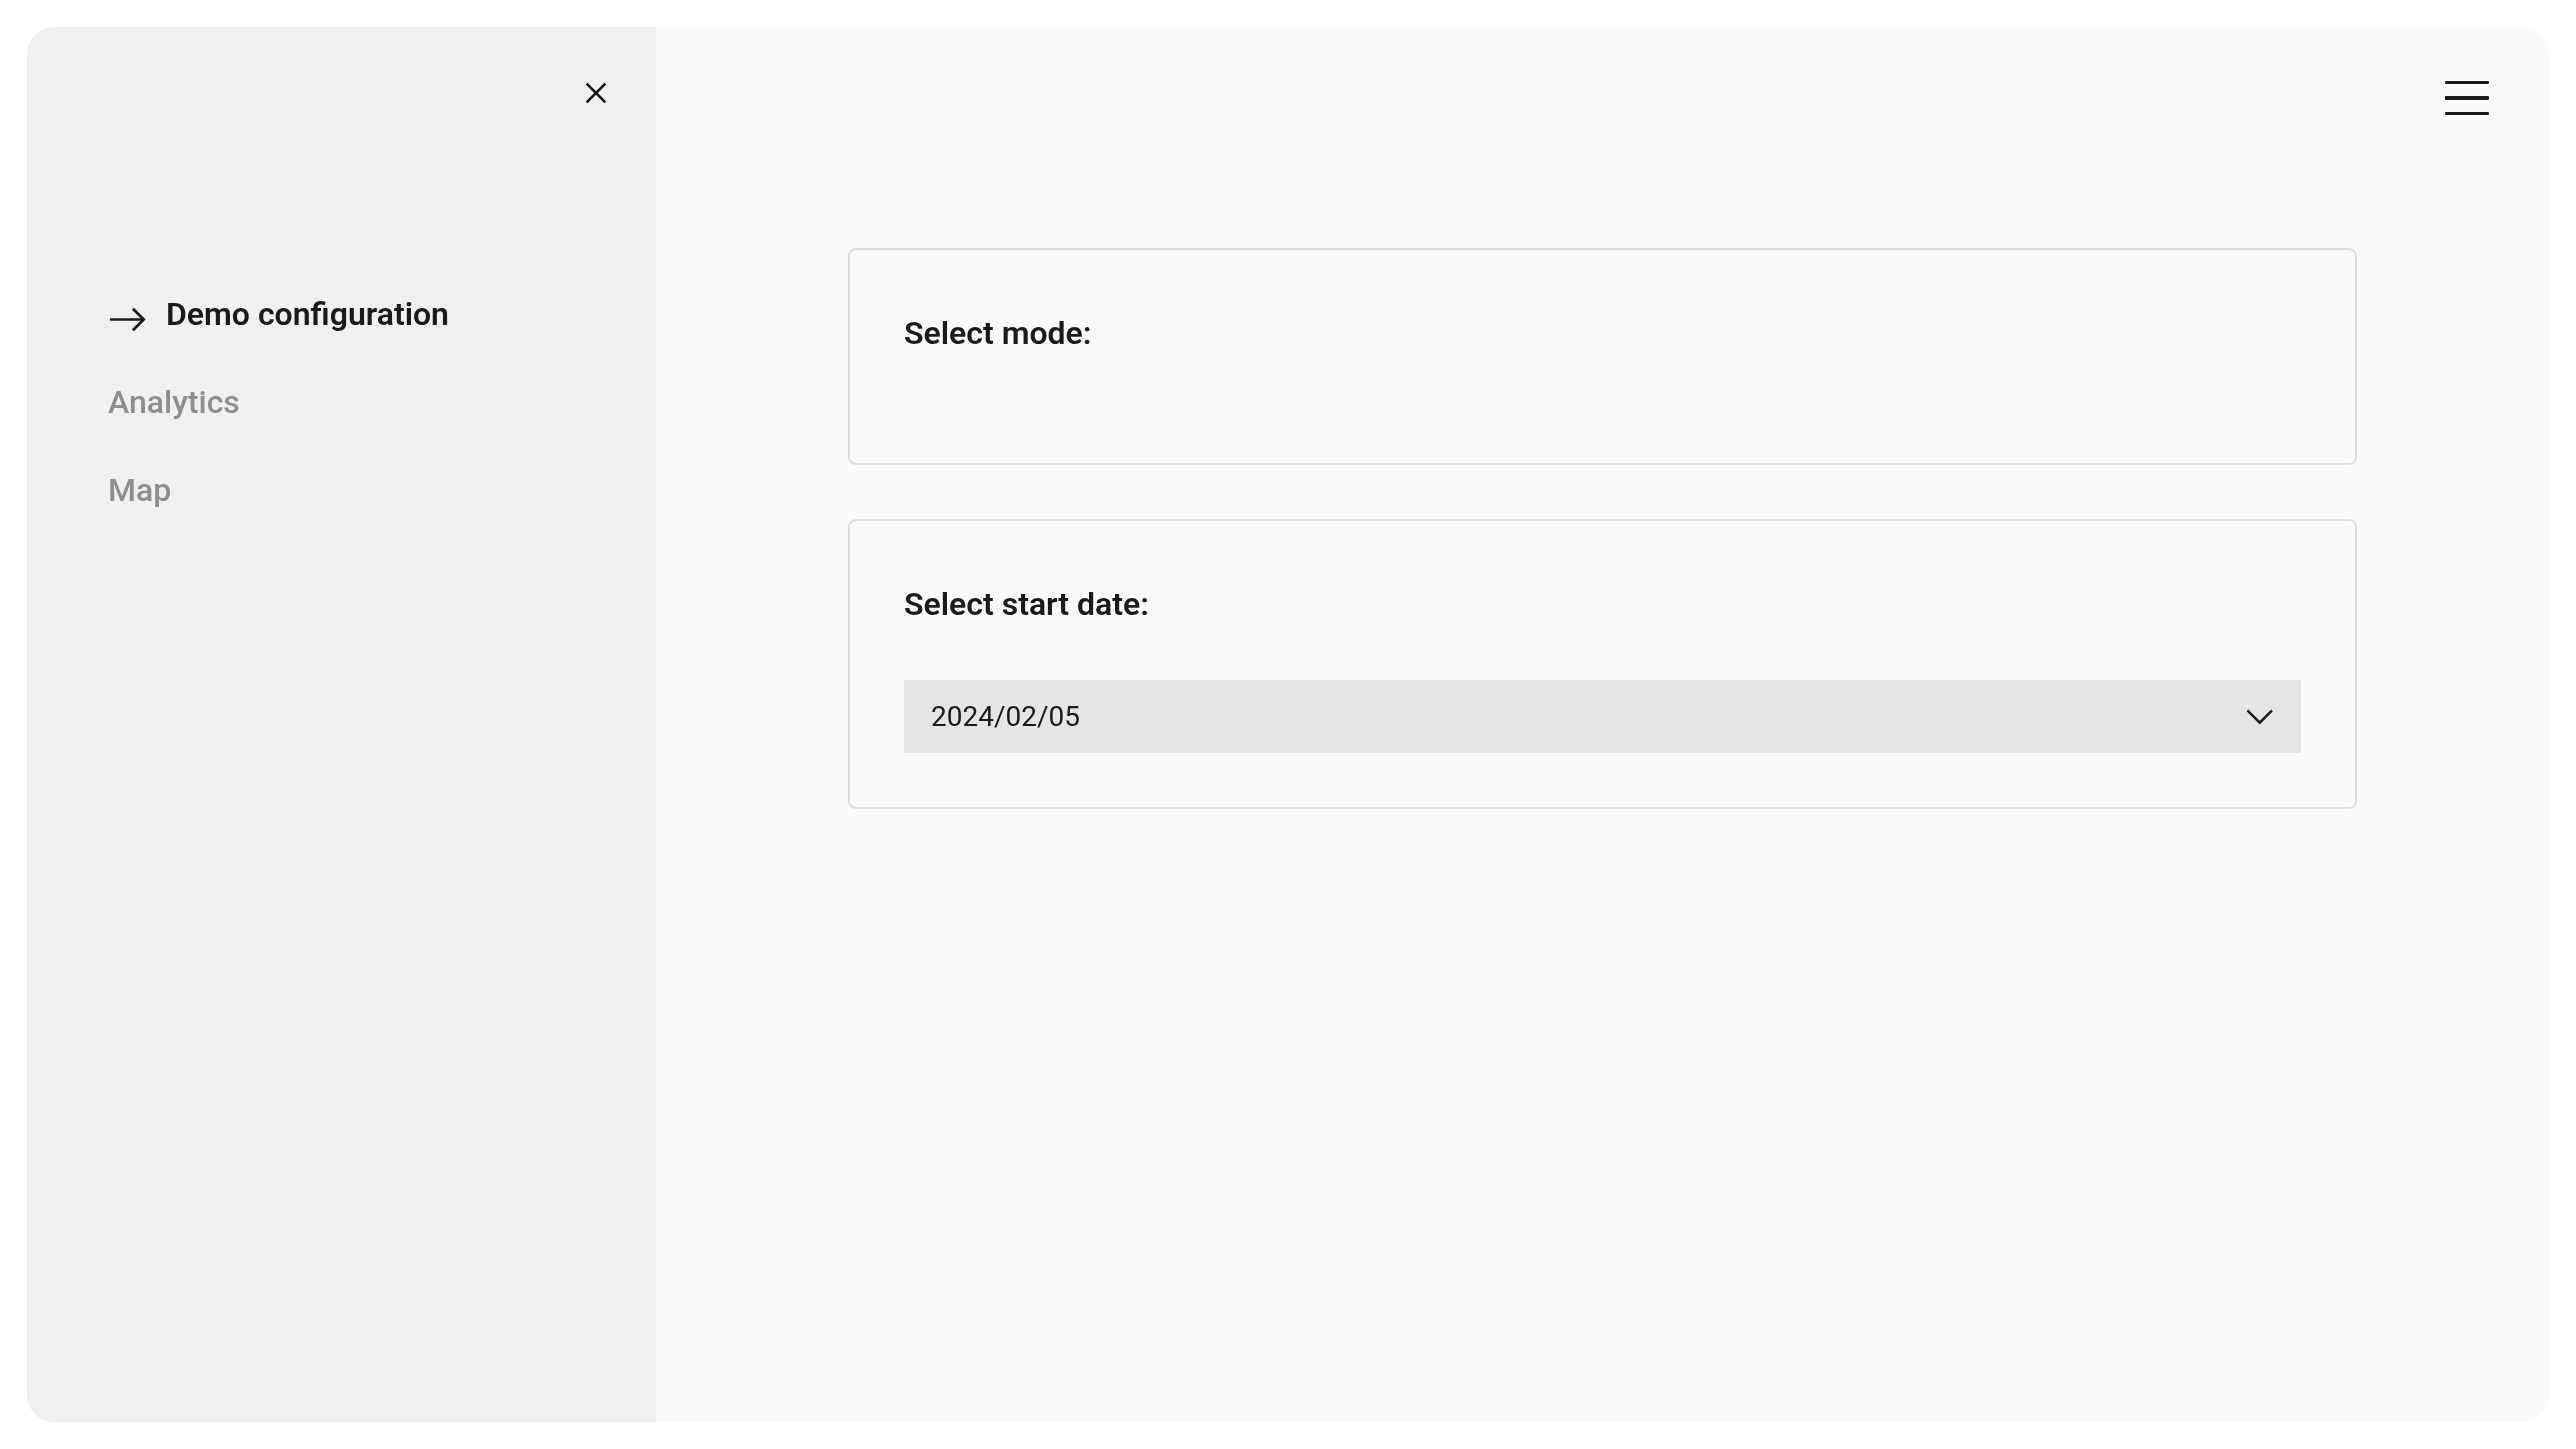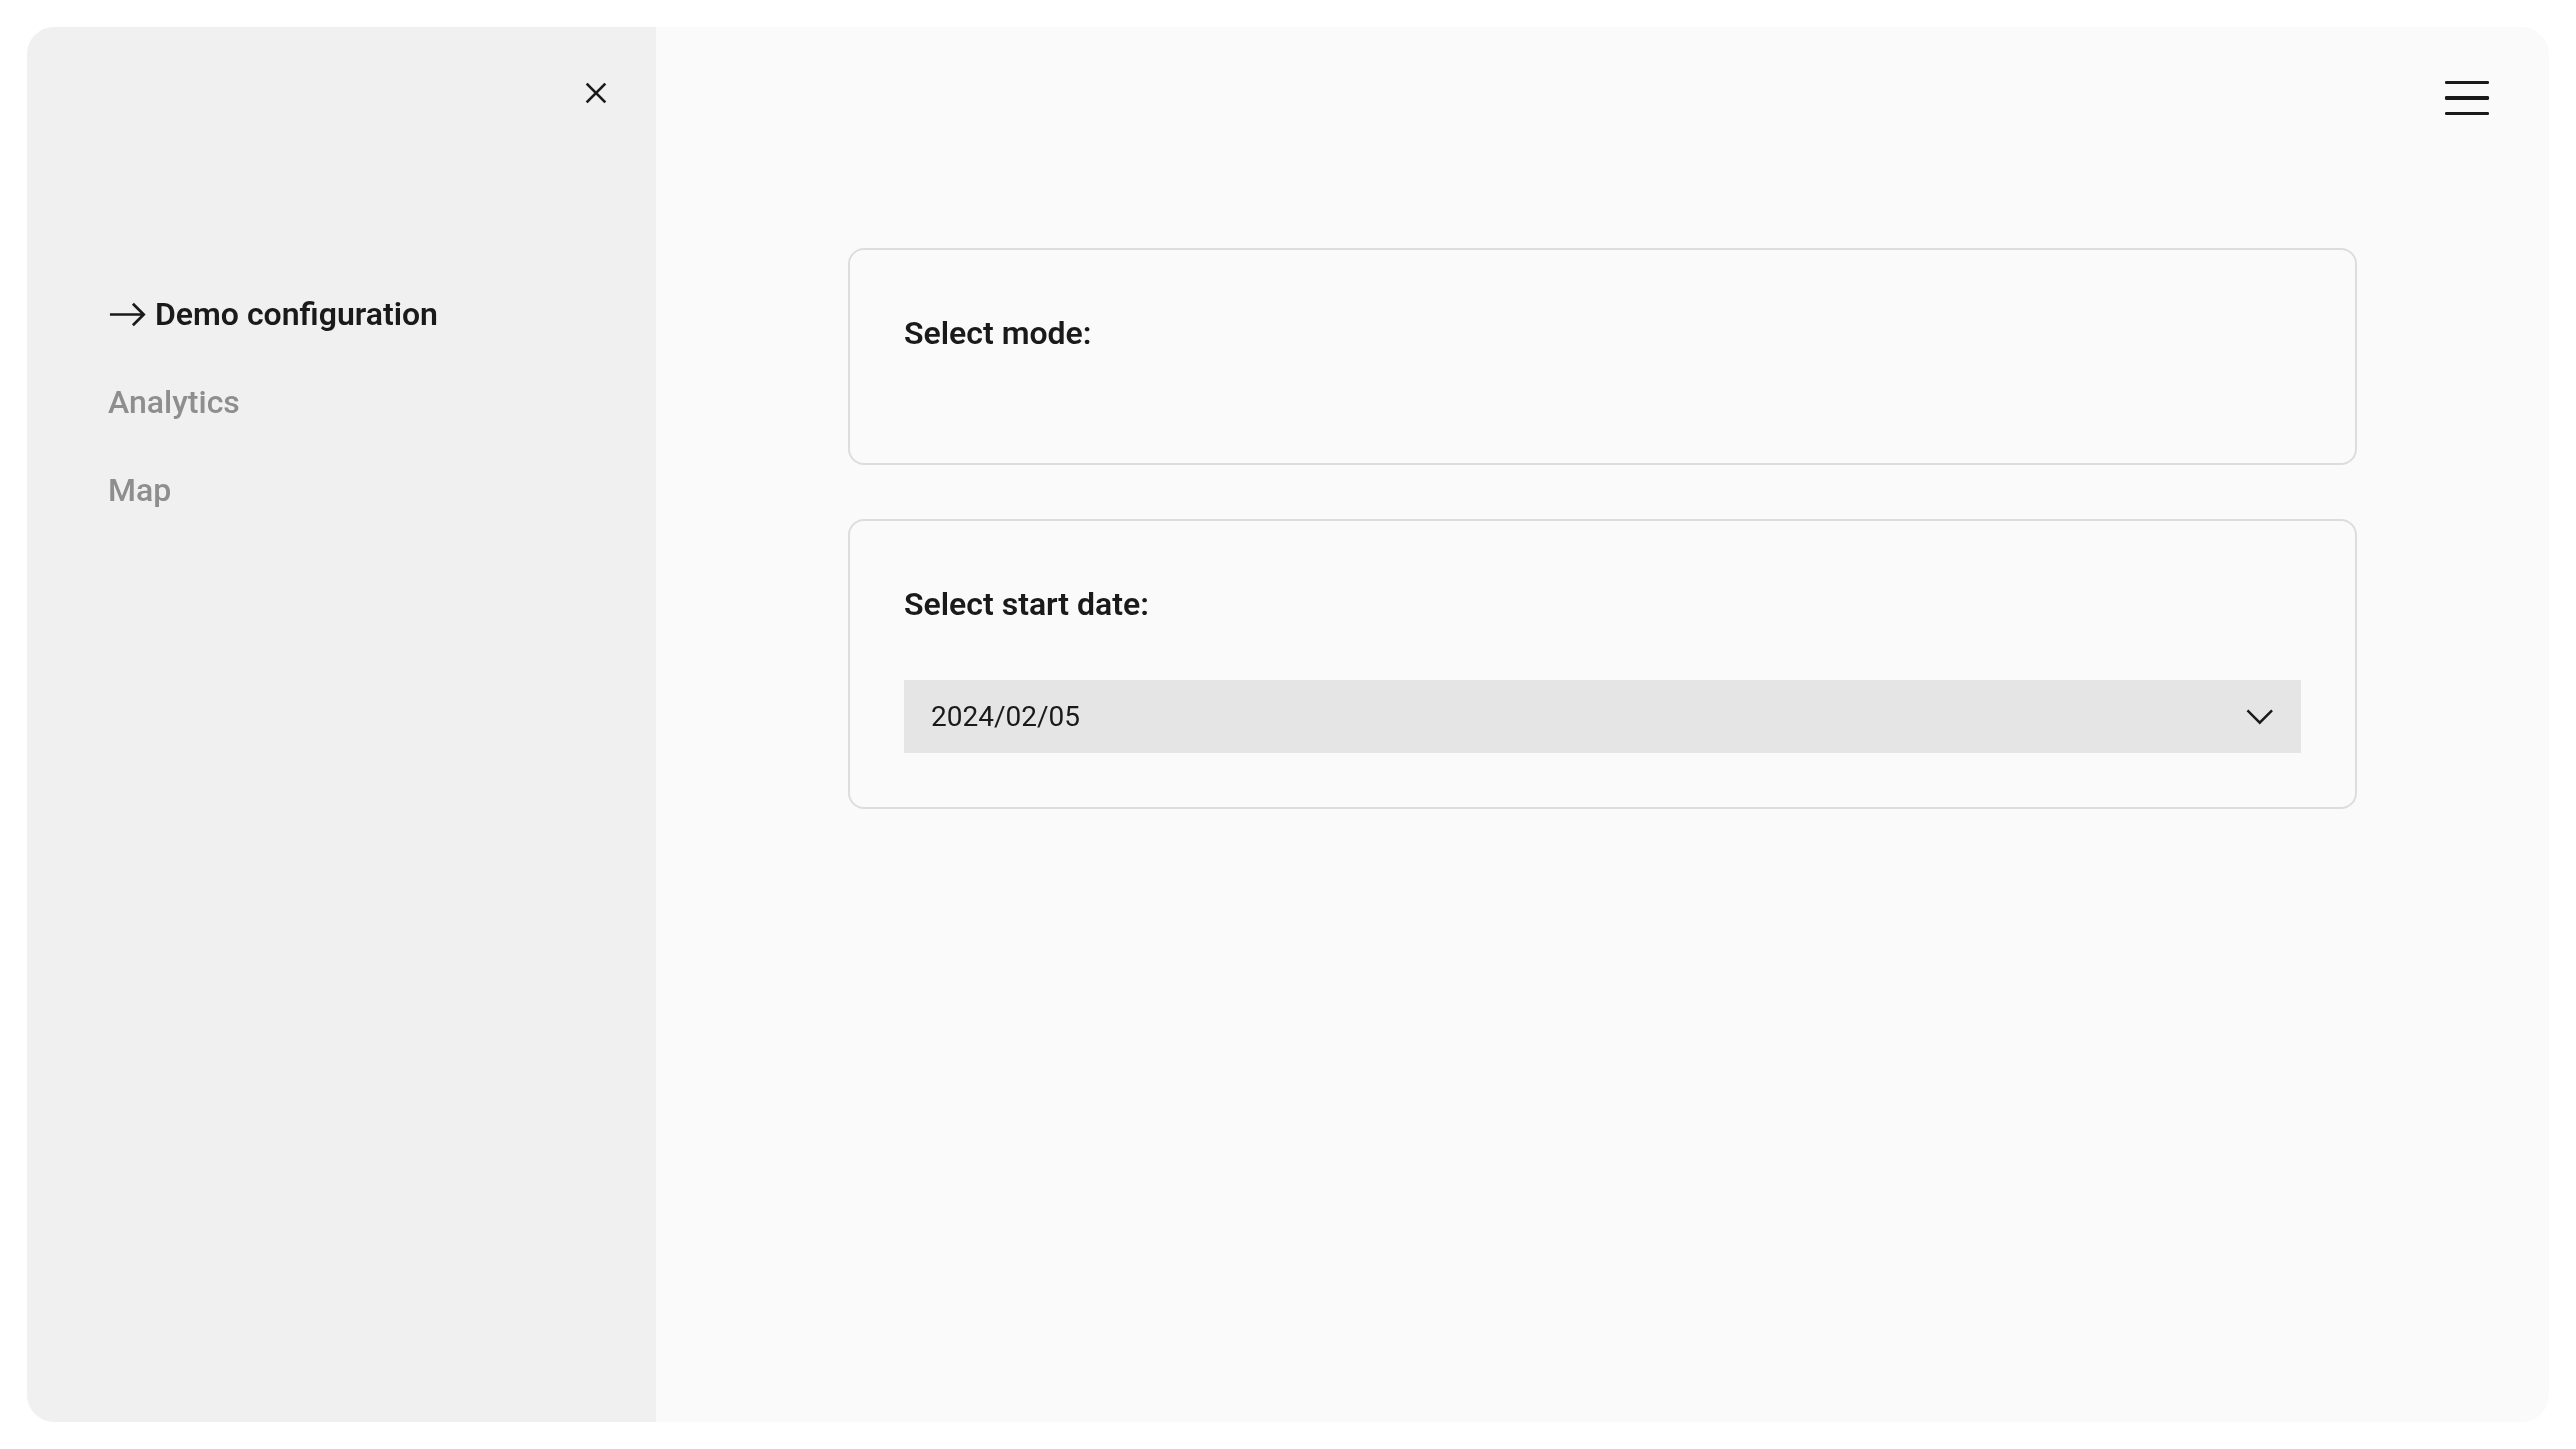--- a/index.html
+++ b/index.html
@@ -52,22 +52,22 @@
       stroke-width: 2;
     }
 
     .sidebar-nav {
       margin-top: 228px;
       padding-left: 81px;
     }
 
     .sidebar-item {
       display: flex;
-      align-items: center;
-      gap: 8px;
+      align-items: flex-end;
+      gap: 19px;
       margin-bottom: 50px;
       cursor: pointer;
     }
 
     .sidebar-item-label {
       font-size: 32px;
       font-weight: 500;
       color: #8e8e8e;
     }
 
@@ -115,21 +115,21 @@
     }
 
     .content-area {
       max-width: 1509px;
       margin: 0 auto;
       margin-top: 181px;
     }
 
     .card {
       border: 2px solid #ddd;
-      border-radius: 16px;
+      border-radius: 8px;
       padding: 64px 54px 54px 54px;
       margin-bottom: 54px;
       background: transparent;
     }
 
     .card-label {
       font-size: 32px;
       font-weight: 600;
       color: #1a1a1a;
       margin-bottom: 57px;

